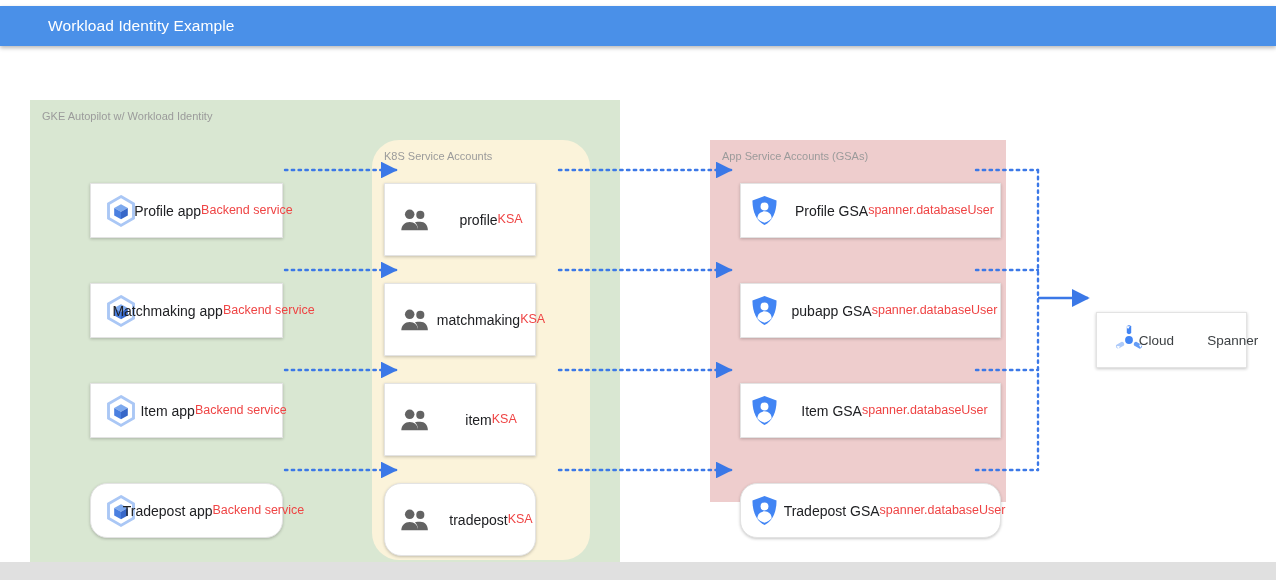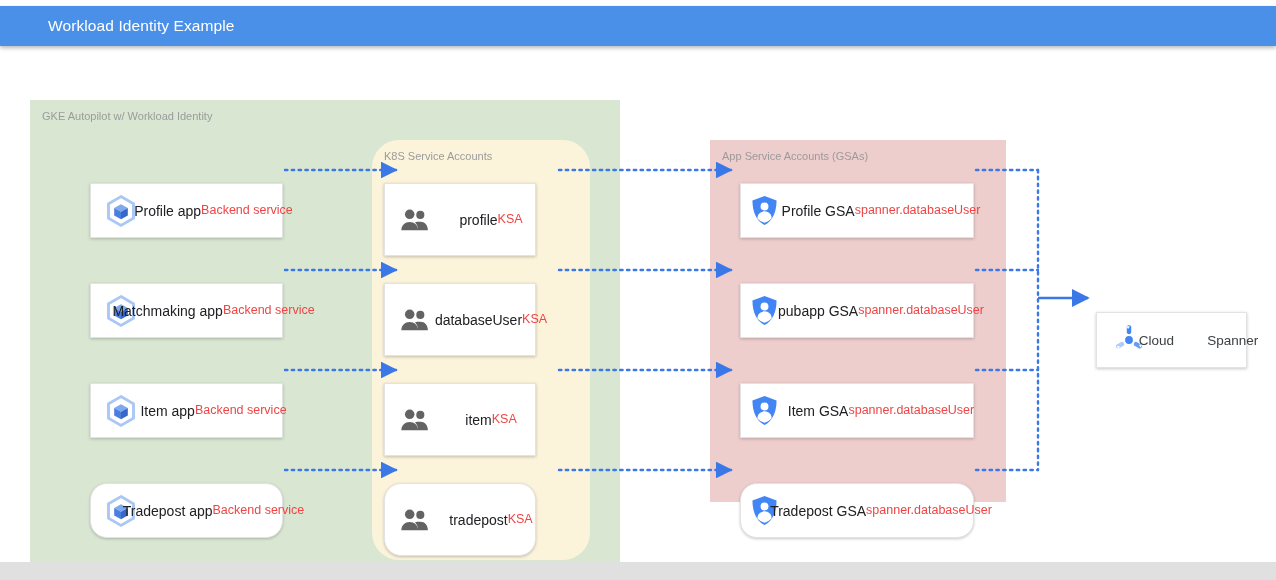--- a/index.html
+++ b/index.html
@@ -133,21 +133,21 @@
     left: 384px;
     width: 152px; height: 73px;
     padding: 0 0 0 10px;
   }
   .card.ksa .icon-wrap { width: 40px; }
   .card.ksa .text-wrap { padding-left: 12px; overflow: visible; }
 
   
   .card.gsa {
     left: 740px;
-    width: 234px; height: 55px;
+    width: 261px; height: 55px;
     padding: 0 6px 0 4px;
   }
   .card.gsa .icon-wrap { width: 38px; }
   .card.gsa .text-wrap { padding-left: 12px; }
 
   
   .card.spanner {
     left: 1096px; top: 272px;
     width: 151px; height: 56px;
     padding: 0 6px 0 10px;
@@ -307,21 +307,21 @@
   <div class="card ksa row1">
     <div class="icon-wrap">
       <svg width="30" height="26" viewBox="0 0 34 28" fill="#636363">
         <circle cx="11" cy="7.5" r="5.4"></circle>
         <circle cx="23" cy="8.2" r="4.6"></circle>
         <path d="M1.5 25.5 c0-5.4 4.3-9.2 9.5-9.2 s9.5 3.8 9.5 9.2 z"></path>
         <path d="M20.5 25.5 c0-4.2 -1.6-7 -3.6-8.6 c1.8-1 3.9-1 6.1-1 c5 0 8.6 3.6 8.6 9.6 z"></path>
       </svg>
     </div>
     <div class="text-wrap">
-      <div class="line1">databaseUser</div>
+      <div class="line1">matchmaking</div>
       <div class="line2">KSA</div>
     </div>
   </div>
 
   <div class="card ksa row2">
     <div class="icon-wrap">
       <svg width="30" height="26" viewBox="0 0 34 28" fill="#636363">
         <circle cx="11" cy="7.5" r="5.4"></circle>
         <circle cx="23" cy="8.2" r="4.6"></circle>
         <path d="M1.5 25.5 c0-5.4 4.3-9.2 9.5-9.2 s9.5 3.8 9.5 9.2 z"></path>

